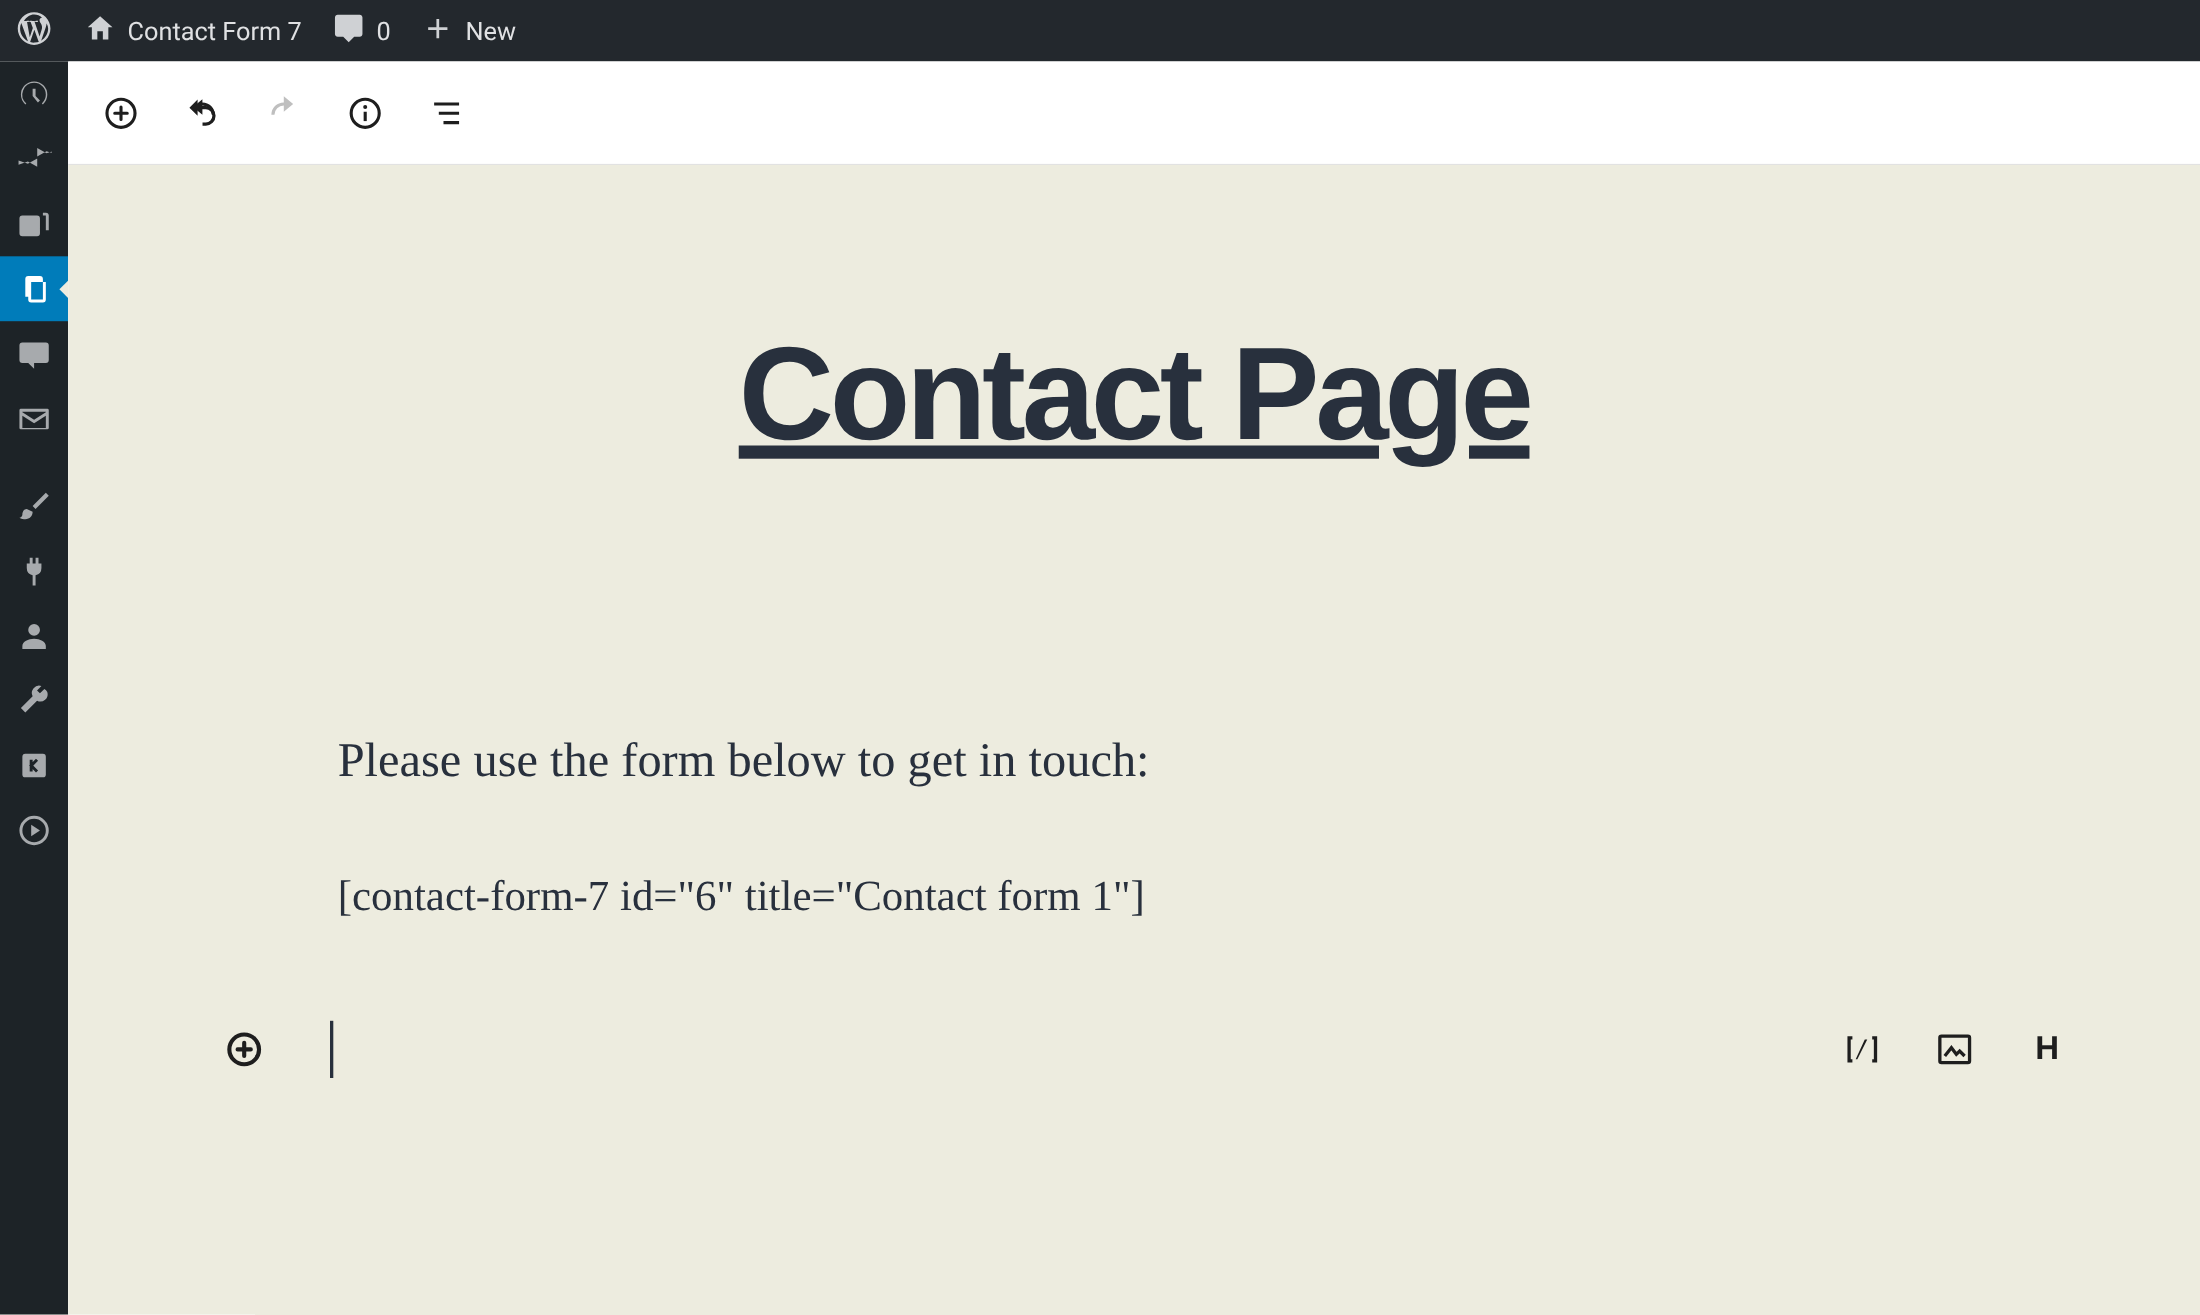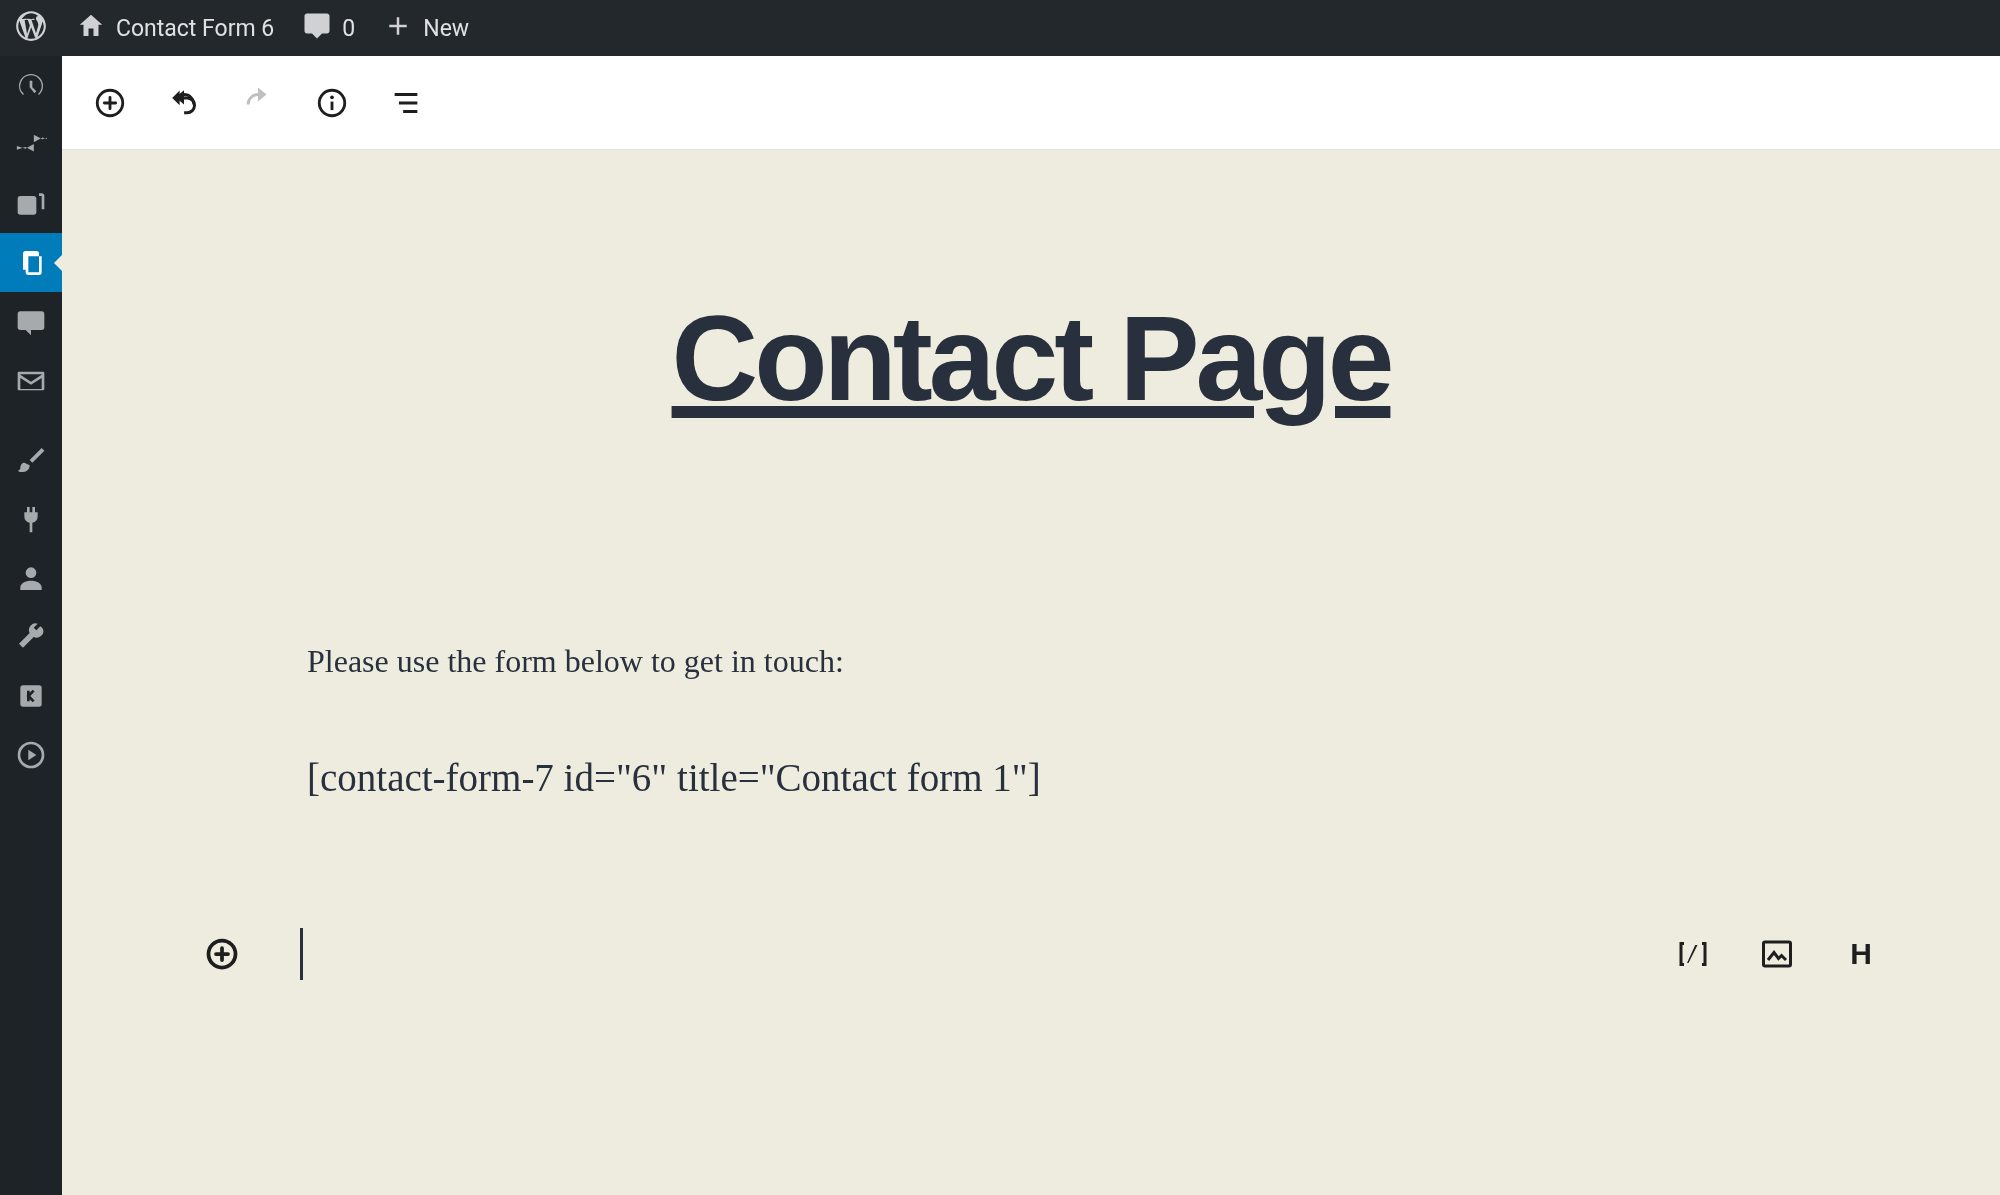--- a/index.html
+++ b/index.html
@@ -28,21 +28,21 @@
 .tb-btn svg { width: 34px; height: 34px; }
 .tb-btn.circled svg { stroke: #1e1e1e; fill: none; stroke-width: 2; }
 .tb-btn.dark svg { fill: #1e1e1e; }
 .tb-btn.disabled svg { fill: #bfbfbf; }
 .tb-btn.disabled { cursor: default; }
 
 
 .canvas { flex: 1; background: #edecdf; position: relative; overflow: hidden; }
 .post-title { font-family: "Helvetica Neue", Arial, sans-serif; font-weight: 900; font-size: 120px; letter-spacing: -4px; color: #28303d; text-align: center; position: absolute; top: 148px; left: 0; right: 0; line-height:1;text-decoration:underline; }
 .body-col { position: absolute; left: 245px; right: 120px; top: 490px; }
-.para { font-family: Georgia, 'Times New Roman', serif; font-size: 32px; color: #28303d; line-height: 1.35; }
+.para { font-family: Georgia, 'Times New Roman', serif; font-size: 44px; color: #28303d; line-height: 1.35; margin-top: 21px; }
 .shortcode-block { font-family: Georgia, 'Times New Roman', serif; font-size: 39px; color: #28303d; margin-top: 72px; }
 
 
 .inserter-row { position: absolute; left: 140px; right: 120px; top: 774px; height: 60px; display: flex; align-items: center; }
 .inserter-row .add-inline { width: 40px; height: 40px; margin-right: 58px; }
 .inserter-row .add-inline svg { width: 36px; height: 36px; }
 .caret { width: 3px; height: 52px; background: #28303d; }
 .spacer { flex: 1; }
 .quick-ins { display: flex; gap: 46px; align-items: center; }
 .qi { width: 38px; height: 38px; display:flex; align-items:center; justify-content:center; cursor:pointer; }
@@ -60,21 +60,21 @@
           <path d="M12 1.5C6.2 1.5 1.5 6.2 1.5 12S6.2 22.5 12 22.5 22.5 17.8 22.5 12 17.8 1.5 12 1.5zM3 12c0-1.3.28-2.54.78-3.66l4.3 11.77C5.03 18.65 3 15.56 3 12zm9 9c-.88 0-1.73-.13-2.54-.36l2.7-7.84 2.77 7.58c.2.05.4.1.6.13-.97.32-2 .49-3.07.49H12zm1.24-13.22c.54-.03 1.03-.09 1.03-.09.49-.6.43-.77-.06-.74 0 0-1.46.11-2.4.11-.89 0-2.38-.11-2.38-.11-.49-.03-.55.71-.6.74 0 0 .46.06.95.09l1.41 3.86-1.98 5.94L7.48 7.78c.54-.03 1.03-.09 1.03-.09.49-.6.43-.77-.06-.74 0 0-1.46.11-2.4.11-.17 0-.37 0-.58-.01C7.1 4.6 9.36 3 12 3c1.97 0 3.76.75 5.1 1.98-.03 0-.06-.01-.1-.01-.89 0-1.52.77-1.52 1.6 0 .74.43 1.37.89 2.12.34.6.74 1.37.74 2.49 0 .77-.3 1.67-.69 2.92l-.9 3.01-3.27-9.73zm6.55.52A8.98 8.98 0 0121 12c0 3.32-1.8 6.22-4.47 7.78l2.75-7.95c.51-1.28.69-2.31.69-3.22 0-.33-.02-.64-.06-.93l-.12-.38z"></path>
         </svg>
     </span>
   </div>
   <div class="ab-item">
     <span class="ab-icon">
       <svg viewBox="0 0 24 24">
           <path d="M12 3l9 8h-3v9h-4v-6H10v6H6v-9H3l9-8z"></path>
         </svg>
     </span>
-    <span class="ab-label">Contact Form 6</span>
+    <span class="ab-label">Contact Form 7</span>
   </div>
   <div class="ab-item">
     <span class="ab-icon">
       <svg viewBox="0 0 24 24">
           <path d="M20 2H4c-1.1 0-2 .9-2 2v12c0 1.1.9 2 2 2h4l4 4 4-4h4c1.1 0 2-.9 2-2V4c0-1.1-.9-2-2-2z"></path>
         </svg>
     </span>
     <span class="ab-label">0</span>
   </div>
   <div class="ab-item">

